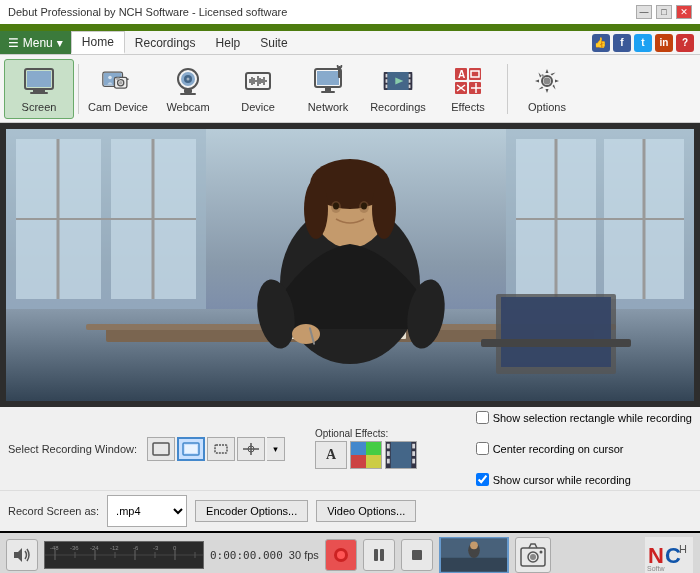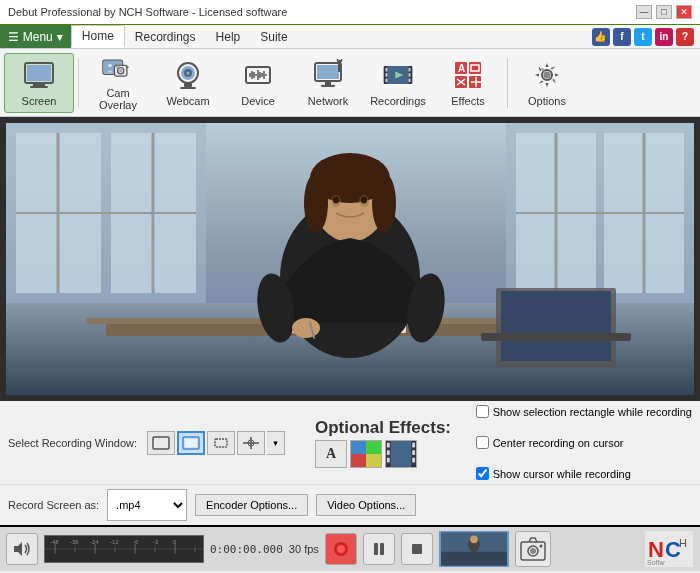--- a/index.html
+++ b/index.html
@@ -7,21 +7,21 @@
       width: 700px;
       height: 573px;
       font-family: 'Segoe UI', Arial, sans-serif;
       font-size: 12px;
       background: #f0f0f0;
       overflow: hidden;
     }
     
     #title-bar {
       background: #fff;
-      border-bottom: 1px solid #4d7c0f;
+      border-bottom: 7px solid #4d7c0f;
       height: 22px;
       display: flex;
       align-items: center;
       justify-content: space-between;
       padding: 12px 8px;
       font-size: 11px;
       color: #333;
     }
     #title-bar-controls {
       display: flex;
@@ -198,24 +198,23 @@
       display: flex;
       align-items: center;
       justify-content: center;
       cursor: pointer;
       font-size: 9px;
     }
     #optional-effects-section {
       margin-left: 20px;
     }
     #optional-effects-label {
-      font-size: 17px;
+      font-size: 10px;
       color: #333;
       margin-bottom: 2px;
-      font-weight: bold;
     }
     .effects-buttons {
       display: flex;
       gap: 3px;
     }
     .effect-btn {
       width: 32px;
       height: 28px;
       background: #e8e8e8;
       border: 1px solid #aaa;
@@ -357,21 +356,21 @@
     <span>▾</span>
   </button>
   <div class="menu-item active">Home</div>
   <div class="menu-item">Recordings</div>
   <div class="menu-item">Help</div>
   <div class="menu-item">Suite</div>
   <div id="social-icons">
     <div class="social-icon" style="background:#3b5998;">👍</div>
     <div class="social-icon" style="background:#3b5998;">f</div>
     <div class="social-icon" style="background:#1da1f2;">t</div>
-    <div class="social-icon" style="background:#be185d;">in</div>
+    <div class="social-icon" style="background:#c2410c;">in</div>
     <div class="social-icon" style="background:#cc3333;">?</div>
   </div>
 </div>
 
 <div id="toolbar">
 
   <div class="toolbar-item selected">
     <div class="toolbar-icon">
       <svg width="32" height="28" viewBox="0 0 32 28">
         <rect x="2" y="2" width="28" height="20" rx="2" fill="none" stroke="#555" stroke-width="2"></rect>
@@ -392,21 +391,21 @@
         <rect x="14" y="10" width="14" height="12" rx="2" fill="#eee" stroke="#555" stroke-width="1.5"></rect>
         <circle cx="21" cy="16" r="3.5" fill="none" stroke="#555" stroke-width="1.5"></circle>
         <circle cx="21" cy="16" r="2" fill="#aaa"></circle>
         <rect x="16" y="10" width="4" height="3" rx="1" fill="#aaa"></rect>
         <circle cx="29" cy="12" r="1" fill="#555"></circle>
 
         <circle cx="9" cy="10" r="2" fill="#fff" opacity="0.7"></circle>
         <path d="M6 18 Q9 13 12 18" fill="#fff" opacity="0.5"></path>
       </svg>
     </div>
-    <span class="toolbar-label">Cam Overlay</span>
+    <span class="toolbar-label">Cam Device</span>
   </div>
 
   <div class="toolbar-item">
     <div class="toolbar-icon">
       <svg width="32" height="32" viewBox="0 0 32 32">
         <circle cx="16" cy="14" r="10" fill="none" stroke="#555" stroke-width="2"></circle>
         <circle cx="16" cy="14" r="7" fill="#88aacc"></circle>
         <circle cx="16" cy="14" r="4" fill="#446688"></circle>
         <rect x="12" y="24" width="8" height="4" rx="1" fill="#555"></rect>
         <rect x="8" y="28" width="16" height="2" rx="1" fill="#555"></rect>

